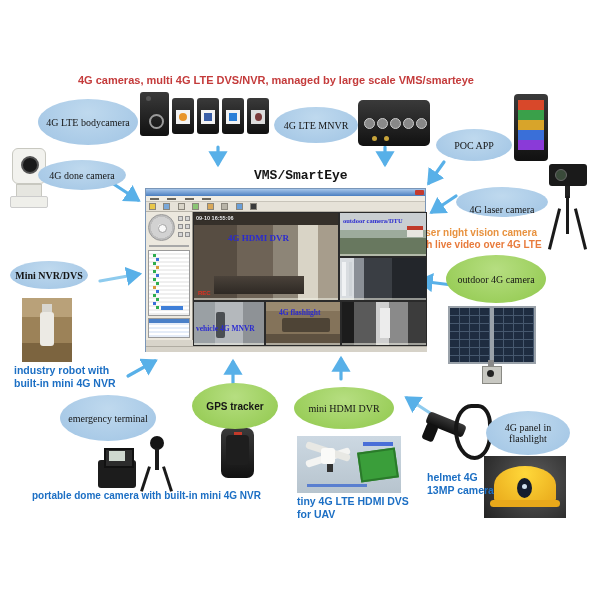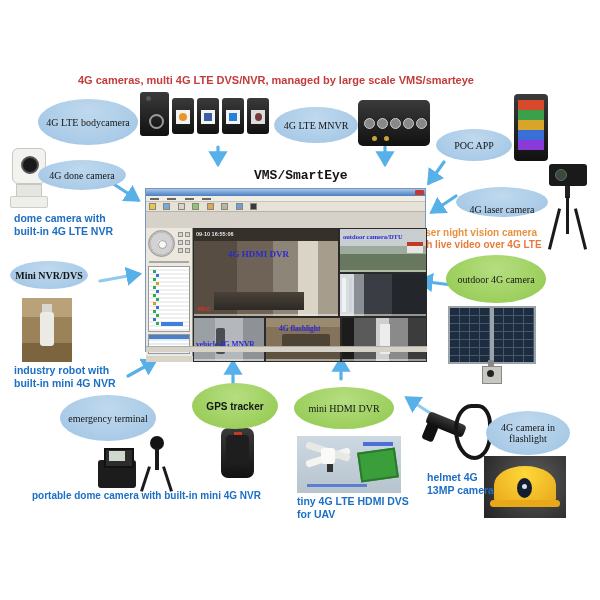--- a/index.html
+++ b/index.html
@@ -22,21 +22,21 @@
   .vms-titlebar{position:absolute;left:0;top:0;width:100%;height:7px;
        background:linear-gradient(#a6c6ea,#4a7ec0);}
   .vms-close{position:absolute;right:1px;top:1px;width:9px;height:5px;background:#c43a2e;border-radius:1px;}
   .vms-menubar{position:absolute;left:0;top:7px;width:100%;height:6px;background:#f0ede4;
        border-bottom:1px solid #c8c4ba;box-sizing:border-box;}
   .menu-dash{display:inline-block;width:9px;height:2px;background:#6a675f;margin:2px 0 0 4px;vertical-align:top;}
   .vms-toolbar{position:absolute;left:0;top:13px;width:100%;height:10px;background:#e6e2d8;
        border-bottom:1px solid #b8b4aa;box-sizing:border-box;}
   .tool-ico{display:inline-block;width:7px;height:7px;margin:1px 0 0 3px;border:1px solid #8a867c;
        box-sizing:border-box;vertical-align:top;}
-  .vms-body{position:absolute;left:0;top:23px;width:281px;height:134px;background:#c8c4ba;margin-top:16px;}
+  .vms-body{position:absolute;left:0;top:23px;width:281px;height:134px;background:#c8c4ba;}
   .left-panel{position:absolute;left:0;top:0;width:47px;height:134px;background:#ece8de;
        border-right:1px solid #9a968c;box-sizing:border-box;}
   .ptz{position:absolute;left:2px;top:2px;width:27px;height:27px;border-radius:50%;
        background:radial-gradient(#f4f4f4 0 20%,#d2d2d2 21% 60%,#bdbdbd 61%);border:1px solid #9a9a9a;box-sizing:border-box;}
   .ptz::after{content:"";position:absolute;left:9px;top:9px;width:7px;height:7px;border-radius:50%;
        background:#f8f8f8;border:1px solid #a0a0a0;}
   .ptz-btn{position:absolute;width:5px;height:5px;background:#d6d6d6;border:1px solid #909090;box-sizing:border-box;}
   .pslider{position:absolute;left:3px;top:33px;width:40px;height:2px;background:#a8a8a8;}
   .tree{position:absolute;left:2px;top:38px;width:42px;height:66px;background:#ffffff;border:1px solid #9a9a9a;
        box-sizing:border-box;
@@ -224,27 +224,23 @@
   <div class="bubble green" style="left:294px;top:387px;width:100px;height:42px;">
       <span>mini HDMI DVR</span>
     </div>
   <div class="bubble blue" style="left:456px;top:187px;width:92px;height:30px;align-items:flex-end;">
       <span>4G laser camera</span>
     </div>
   <div class="bubble green" style="left:446px;top:255px;width:100px;height:48px;">
       <span>outdoor 4G camera</span>
     </div>
   <div class="bubble blue" style="left:486px;top:411px;width:84px;height:44px;">
-    <span><span>4G camera in</span><br><span>flashlight</span></span>
-  </div>
-
-  <div class="abs cap-blue" style="left:14px;top:212px;">
-    <div>dome camera with</div>
-      <div>built-in 4G LTE NVR</div>
-  </div>
+    <span><span>4G panel in</span><br><span>flashlight</span></span>
+  </div>
+
   <div class="abs cap-blue" style="left:14px;top:364px;">
     <div>industry robot with</div>
       <div>built-in mini 4G NVR</div>
   </div>
   <div class="abs cap-blue" style="left:32px;top:489px;font-size:10px;">portable dome camera with built-in mini 4G NVR</div>
   <div class="abs cap-blue" style="left:297px;top:495px;">
     <div>tiny 4G LTE HDMI DVS</div>
       <div>for UAV</div>
   </div>
   <div class="abs cap-blue" style="left:427px;top:471px;">

